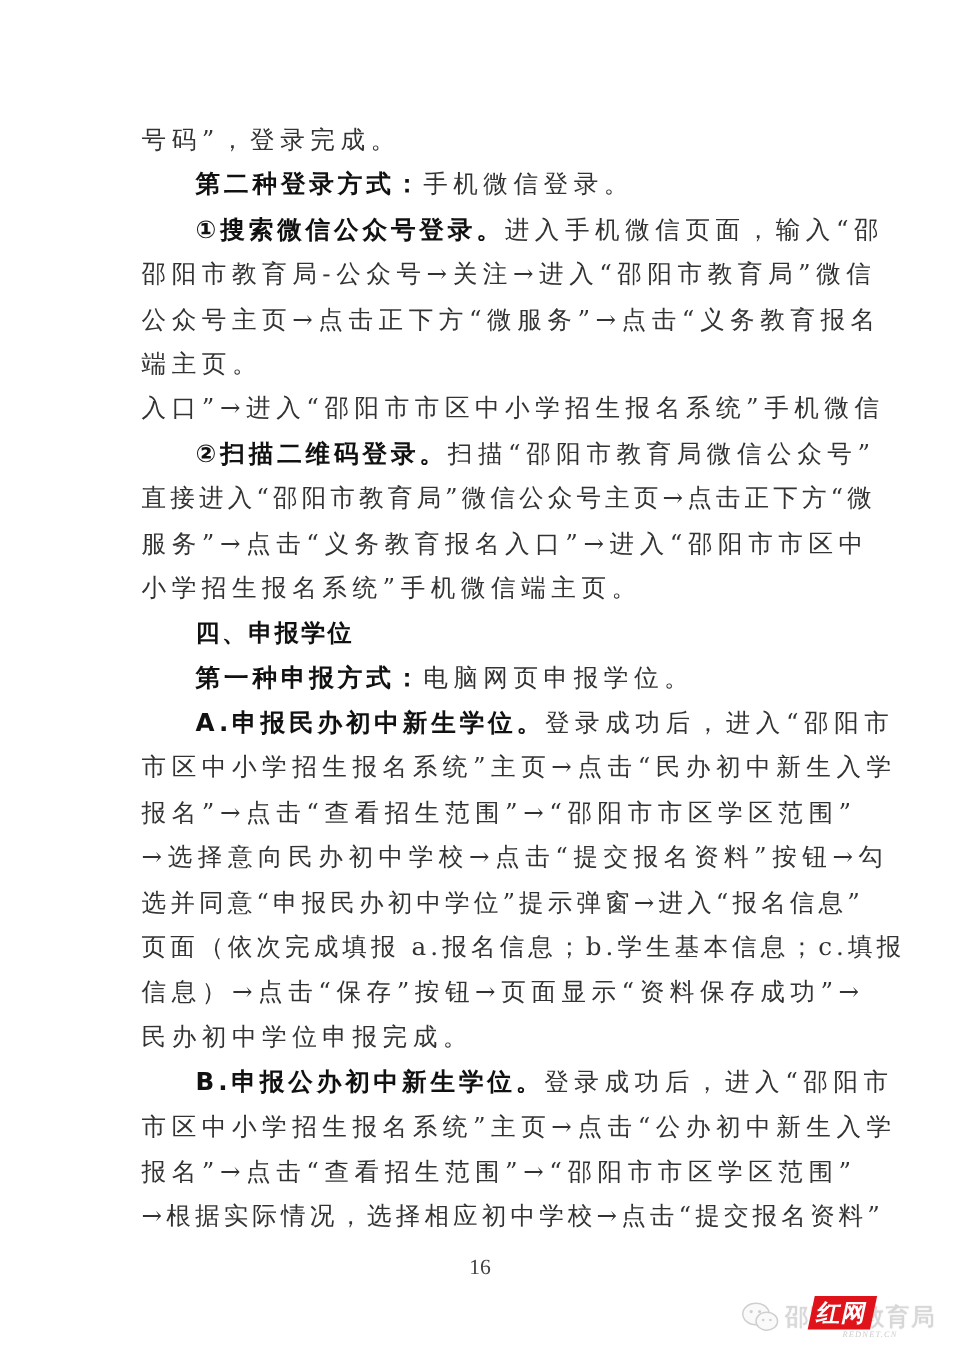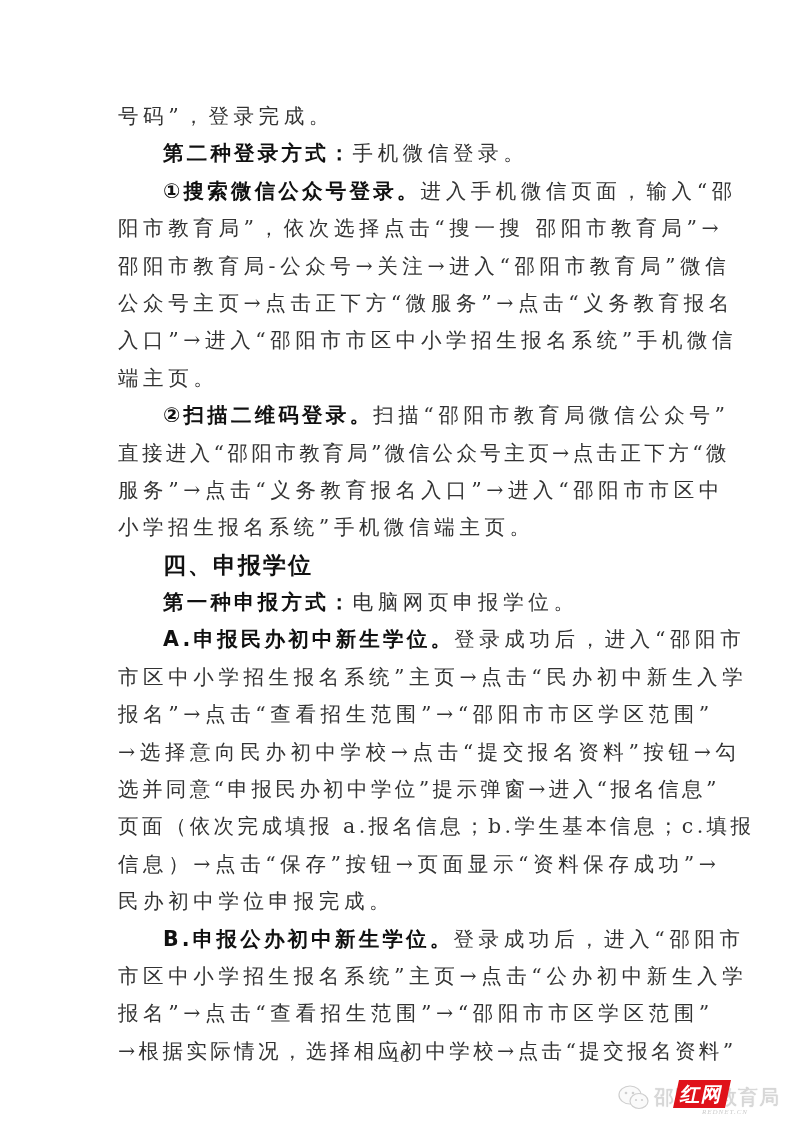--- a/index.html
+++ b/index.html
@@ -7,21 +7,21 @@
       width: 800px; height: 1130px; background: #ffffff; position: relative; overflow: hidden;
       font-family: "DejaVu Serif", "Liberation Serif", serif; color: #333333;
     }
     .page { position: absolute; left: 118px; top: 98px; width: 588px; }
     .line {
       height: 37.4px; line-height: 37.4px; font-size: 20.5px; letter-spacing: 4.6px;
       white-space: nowrap; overflow: visible;
     }
     .indent { padding-left: 45px; }
     .b { font-weight: bold; color: #111111; font-family: "DejaVu Sans", "Liberation Sans", sans-serif; letter-spacing: 3.2px; }
-    .heading { font-weight: bold; color: #111111; font-family: "DejaVu Sans", "Liberation Sans", sans-serif; font-size: 23px; letter-spacing: 2px; }
+    .heading { font-weight: bold; color: #111111; font-family: "DejaVu Sans", "Liberation Sans", sans-serif; font-size: 20px; letter-spacing: 2px; }
     .tight { letter-spacing: 3.4px; }
     .page-number {
       position: absolute; left: 0; width: 800px; top: 1046px; text-align: center;
       font-size: 18px; color: #444; font-family: "Liberation Serif", serif;
     }
     .watermark { position: absolute; left: 618px; top: 1080px; width: 180px; height: 46px; }
     .wm-wechat { position: absolute; left: 0; top: 4px; width: 32px; height: 28px; }
     .wm-text {
       position: absolute; left: 36px; top: 4px; font-size: 20px; color: #d8d8d8;
       font-family: "DejaVu Sans", sans-serif; letter-spacing: 1px; white-space: nowrap;
@@ -43,25 +43,24 @@
       font-family: Liberation Serif, serif; letter-spacing: 1px;
     }
   </style>
 </head>
 <body>
 
 <div class="page">
   <div class="line"><span>号码”，登录完成。</span></div>
   <div class="line indent"><span class="b">第二种登录方式：</span><span>手机微信登录。</span></div>
   <div class="line indent"><span class="b">①搜索微信公众号登录。</span><span>进入手机微信页面，输入“邵</span></div>
-  <div class="line"><span>阳市教育局”，依次选择点击“搜一搜 邵阳市教育局”→</span></div>
   <div class="line"><span>邵阳市教育局-公众号→关注→进入“邵阳市教育局”微信</span></div>
   <div class="line"><span>公众号主页→点击正下方“微服务”→点击“义务教育报名</span></div>
+  <div class="line"><span>端主页。</span></div>
   <div class="line"><span>入口”→进入“邵阳市市区中小学招生报名系统”手机微信</span></div>
-  <div class="line"><span>端主页。</span></div>
   <div class="line indent"><span class="b">②扫描二维码登录。</span><span>扫描“邵阳市教育局微信公众号”</span></div>
   <div class="line tight"><span>直接进入“邵阳市教育局”微信公众号主页→点击正下方“微</span></div>
   <div class="line"><span>服务”→点击“义务教育报名入口”→进入“邵阳市市区中</span></div>
   <div class="line"><span>小学招生报名系统”手机微信端主页。</span></div>
   <div class="line indent"><span class="heading">四、申报学位</span></div>
   <div class="line indent"><span class="b">第一种申报方式：</span><span>电脑网页申报学位。</span></div>
   <div class="line indent"><span class="b">A.申报民办初中新生学位。</span><span>登录成功后，进入“邵阳市</span></div>
   <div class="line"><span>市区中小学招生报名系统”主页→点击“民办初中新生入学</span></div>
   <div class="line"><span>报名”→点击“查看招生范围”→“邵阳市市区学区范围”</span></div>
   <div class="line"><span>→选择意向民办初中学校→点击“提交报名资料”按钮→勾</span></div>

